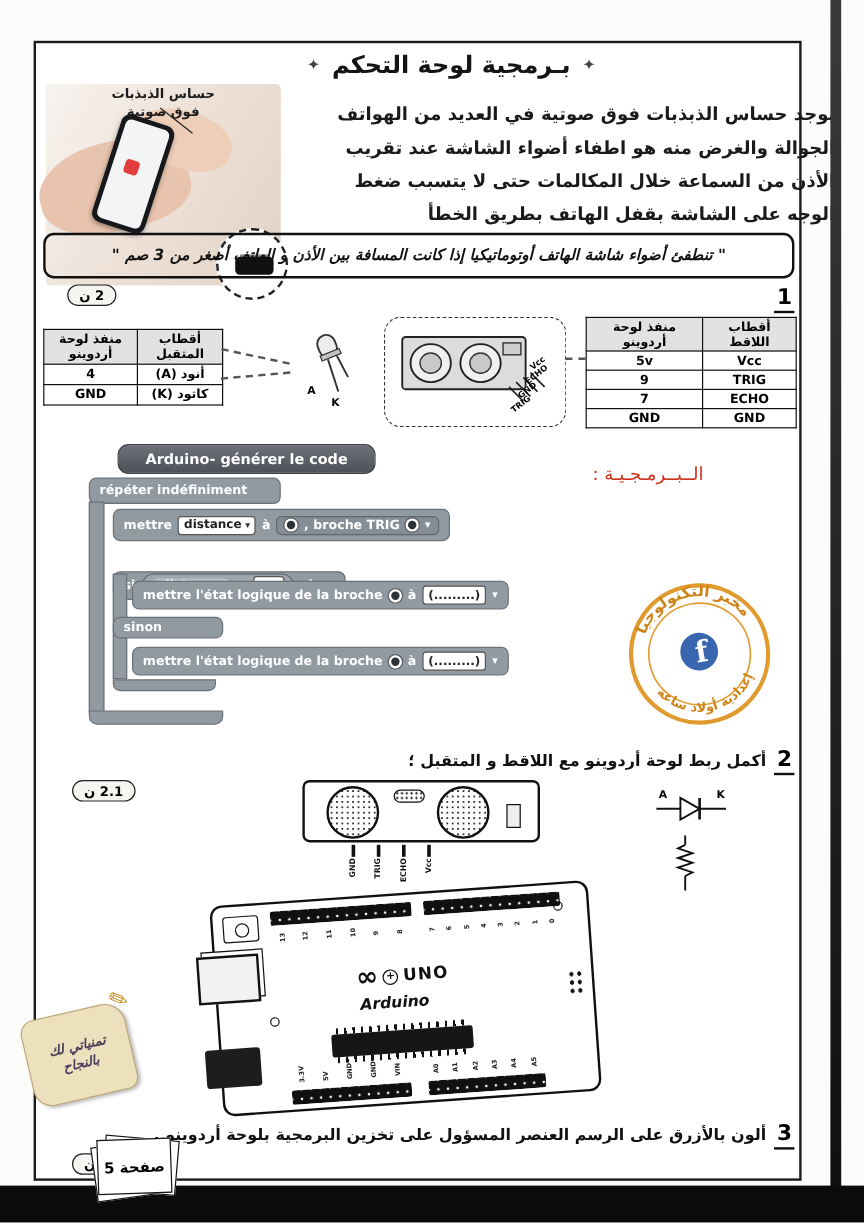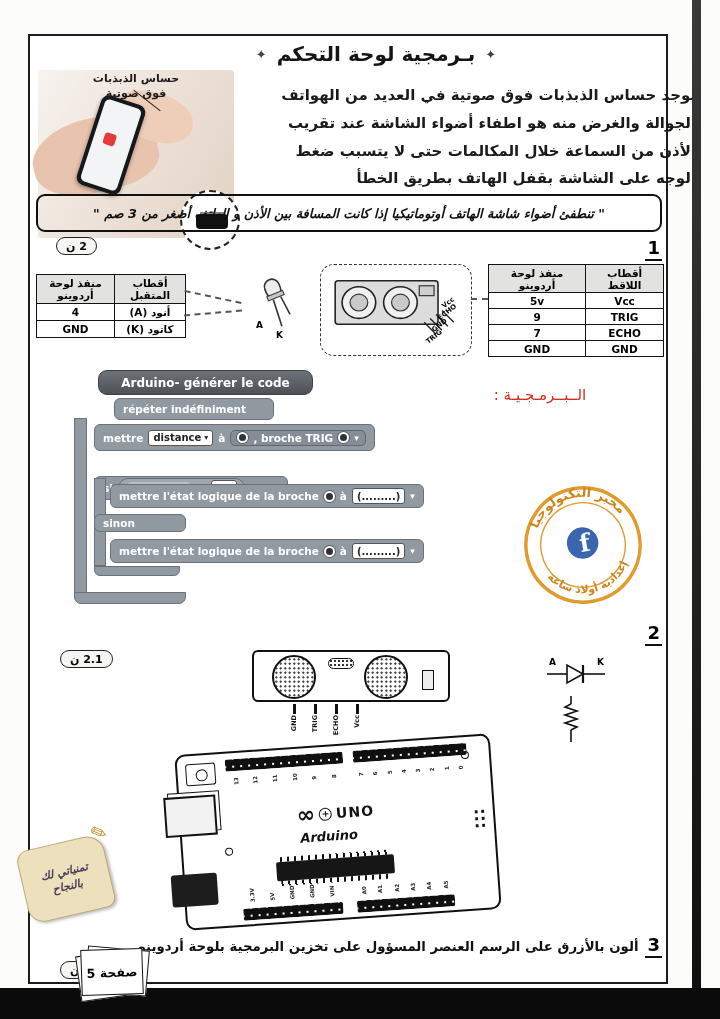--- a/index.html
+++ b/index.html
@@ -58,21 +58,21 @@
   .c2 { left:154px; top:276px; width:58px; transform:rotate(-5deg); }
   .c3 { left:441px; top:262px; width:17px; }
 
   
   .code-tab { left:36px; top:334px; width:215px; height:25px; background:linear-gradient(#6d727a,#4d5156); color:#fff; border:1px solid #3c3f43; border-radius:9px; display:flex; align-items:center; justify-content:center; font-size:12px; font-weight:bold;margin-left:32px; }
   .side-label { left:420px; top:350px; width:180px; text-align:center; color:#cf2f1d; font-size:15px; font-weight:normal; }
 
   .blk { background:#9199a1; border:1.5px solid #6b717a; border-radius:6px; color:#fff; display:flex; align-items:center; gap:5px; padding:0 8px; font-size:10.5px; font-weight:bold; }
   .blk-inner { background:#858d96; border:1.2px solid #62686f; border-radius:5px; padding:1px 6px; display:flex; align-items:center; gap:5px; }
   .spinebar { background:#9199a1; border:1.5px solid #6b717a; }
-  .repeat-hdr { left:44px; top:362px; width:160px; height:22px;margin-left:40px; }
+  .repeat-hdr { left:44px; top:362px; width:160px; height:22px; }
   .spine { left:44px; top:382px; width:13px; height:176px; }
   .foot { left:44px; top:556px; width:112px; height:12px; border-radius:0 0 7px 7px; }
   .setvar { left:64px; top:388px; height:27px; }
   .ifblk { left:64px; top:440px; height:24px; }
   .ifspine { left:64px; top:442px; width:12px; height:88px; }
   .sp1 { left:80px; top:448px; height:24px; }
   .elseblk { left:64px; top:478px; width:92px; height:18px; }
   .sp2 { left:80px; top:503px; height:24px; }
   .iffoot { left:64px; top:530px; width:86px; height:10px; border-radius:0 0 6px 6px; }
 
@@ -327,20 +327,21 @@
       </text>
       <text font-size="11" font-weight="bold" fill="#cf841a">
         <textPath href="#arcB" startOffset="50%" text-anchor="middle">إعدادية أولاد ساعة</textPath>
       </text>
       <circle cx="62" cy="60" r="16" fill="#3a66b0"></circle>
       <text x="64" y="69" text-anchor="middle" font-size="25" font-weight="bold" fill="#ffffff" font-family="DejaVu Serif, serif">f</text>
     </svg>
 
     <div class="abs qrow rtl q2row">
       <span class="qnum">2</span>
+      <span class="qtext">أكمل ربط لوحة أردوينو مع اللاقط و المتقبل ؛</span>
     </div>
     <span class="abs badge q2badge rtl">2.1 ن</span>
 
     <div class="abs sensor-front">
       <div class="transducer t1"></div>
       <div class="osc"></div>
       <div class="transducer t2"></div>
       <div class="xtal"></div>
     </div>
     <div class="abs pin-group">

